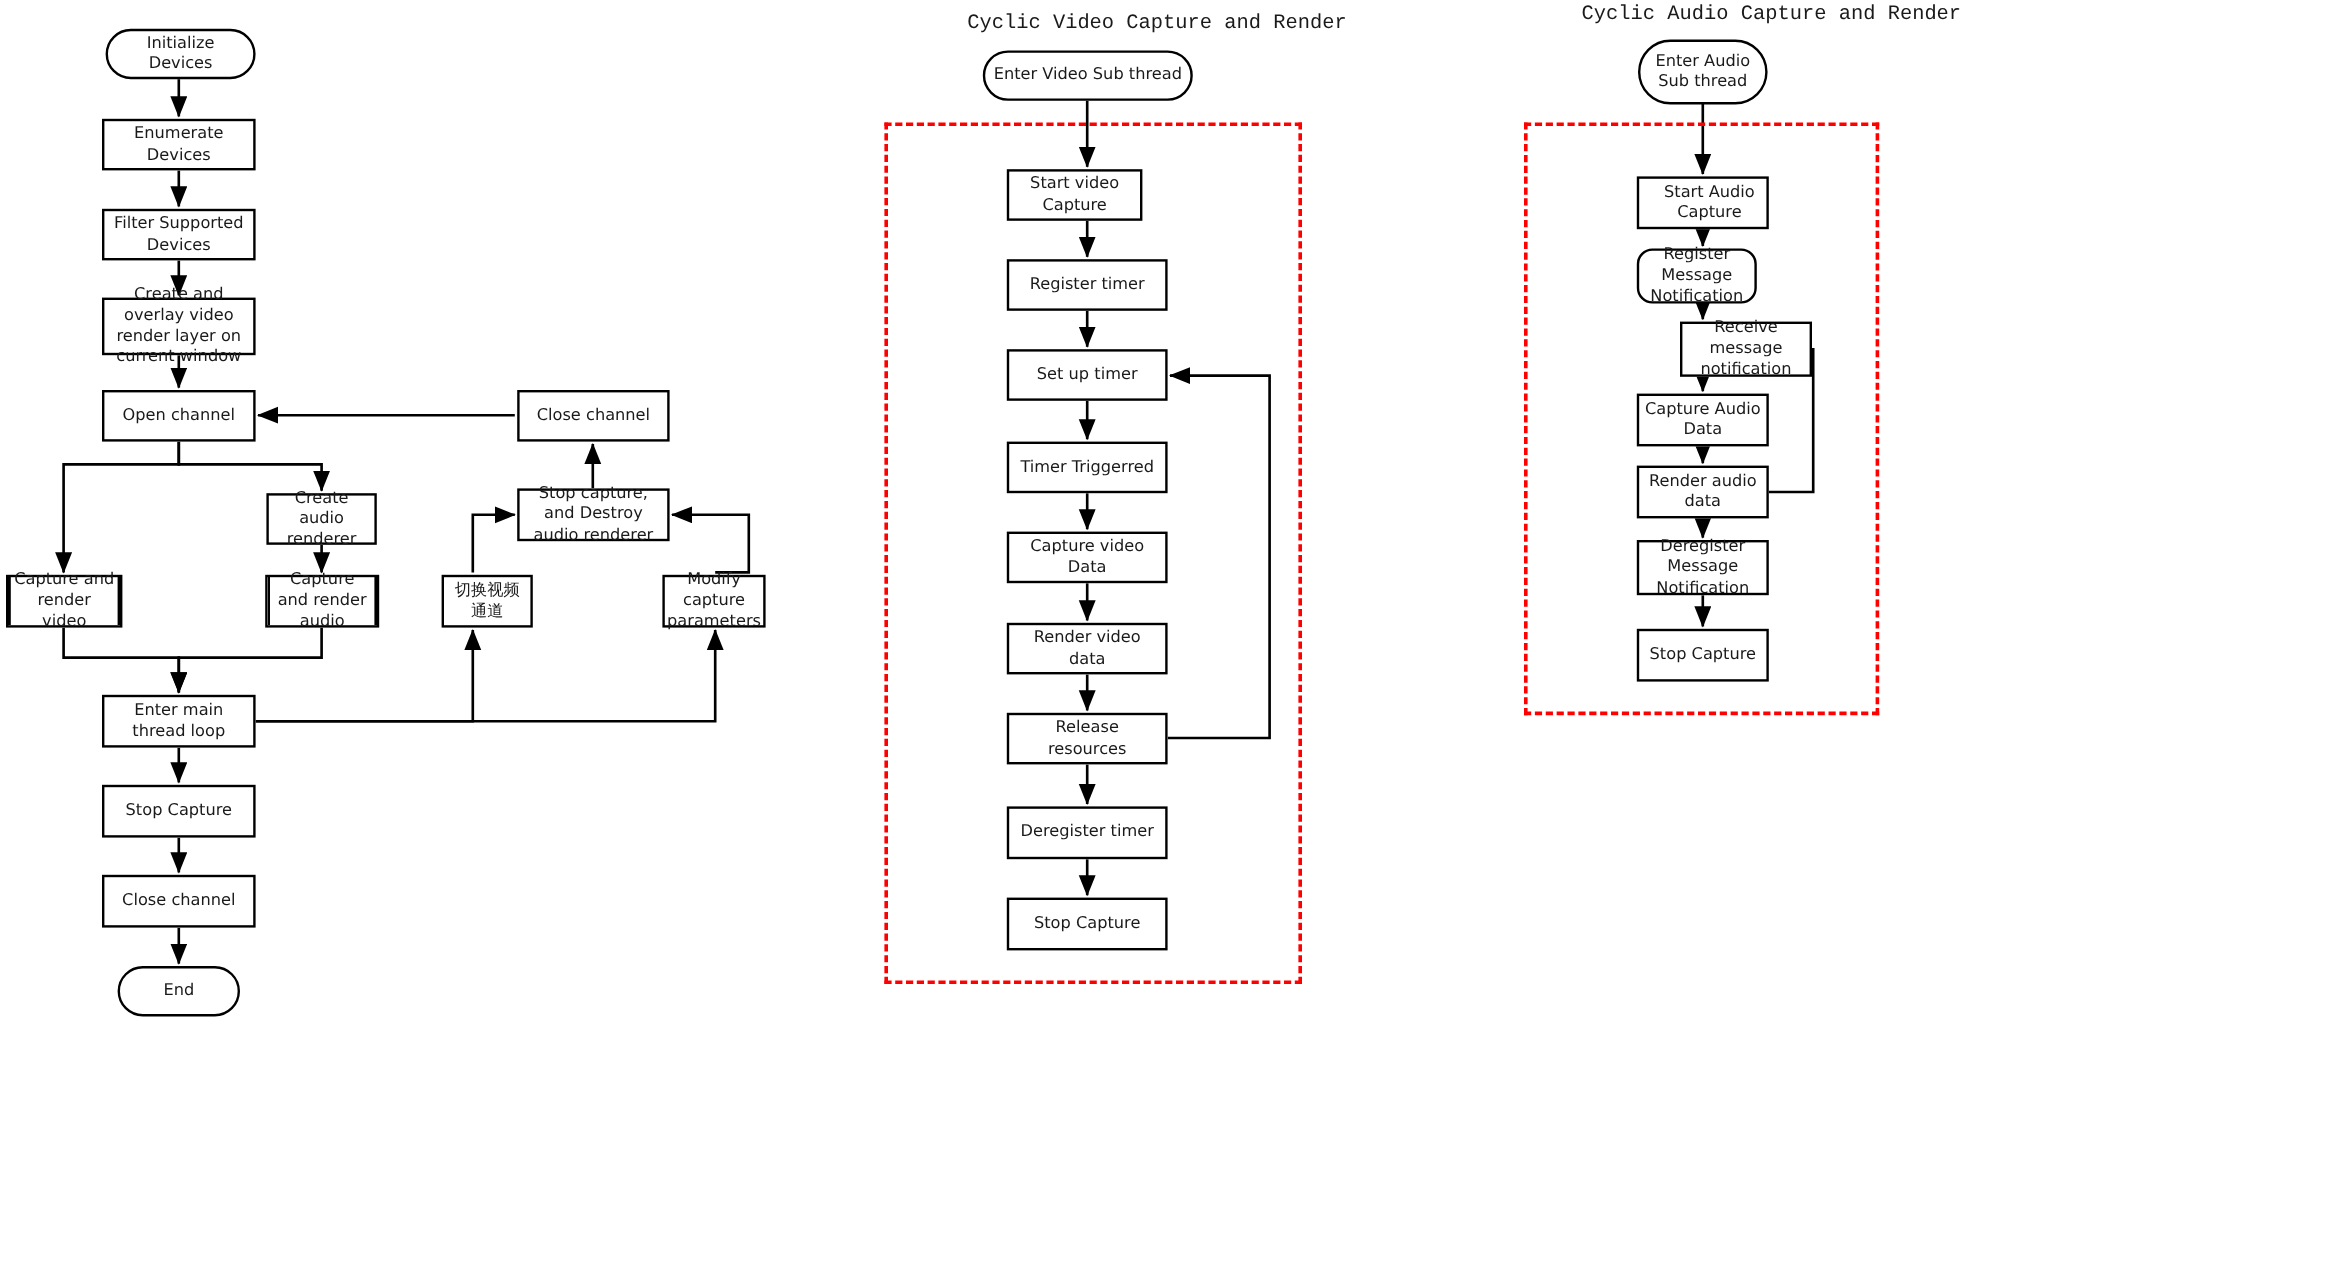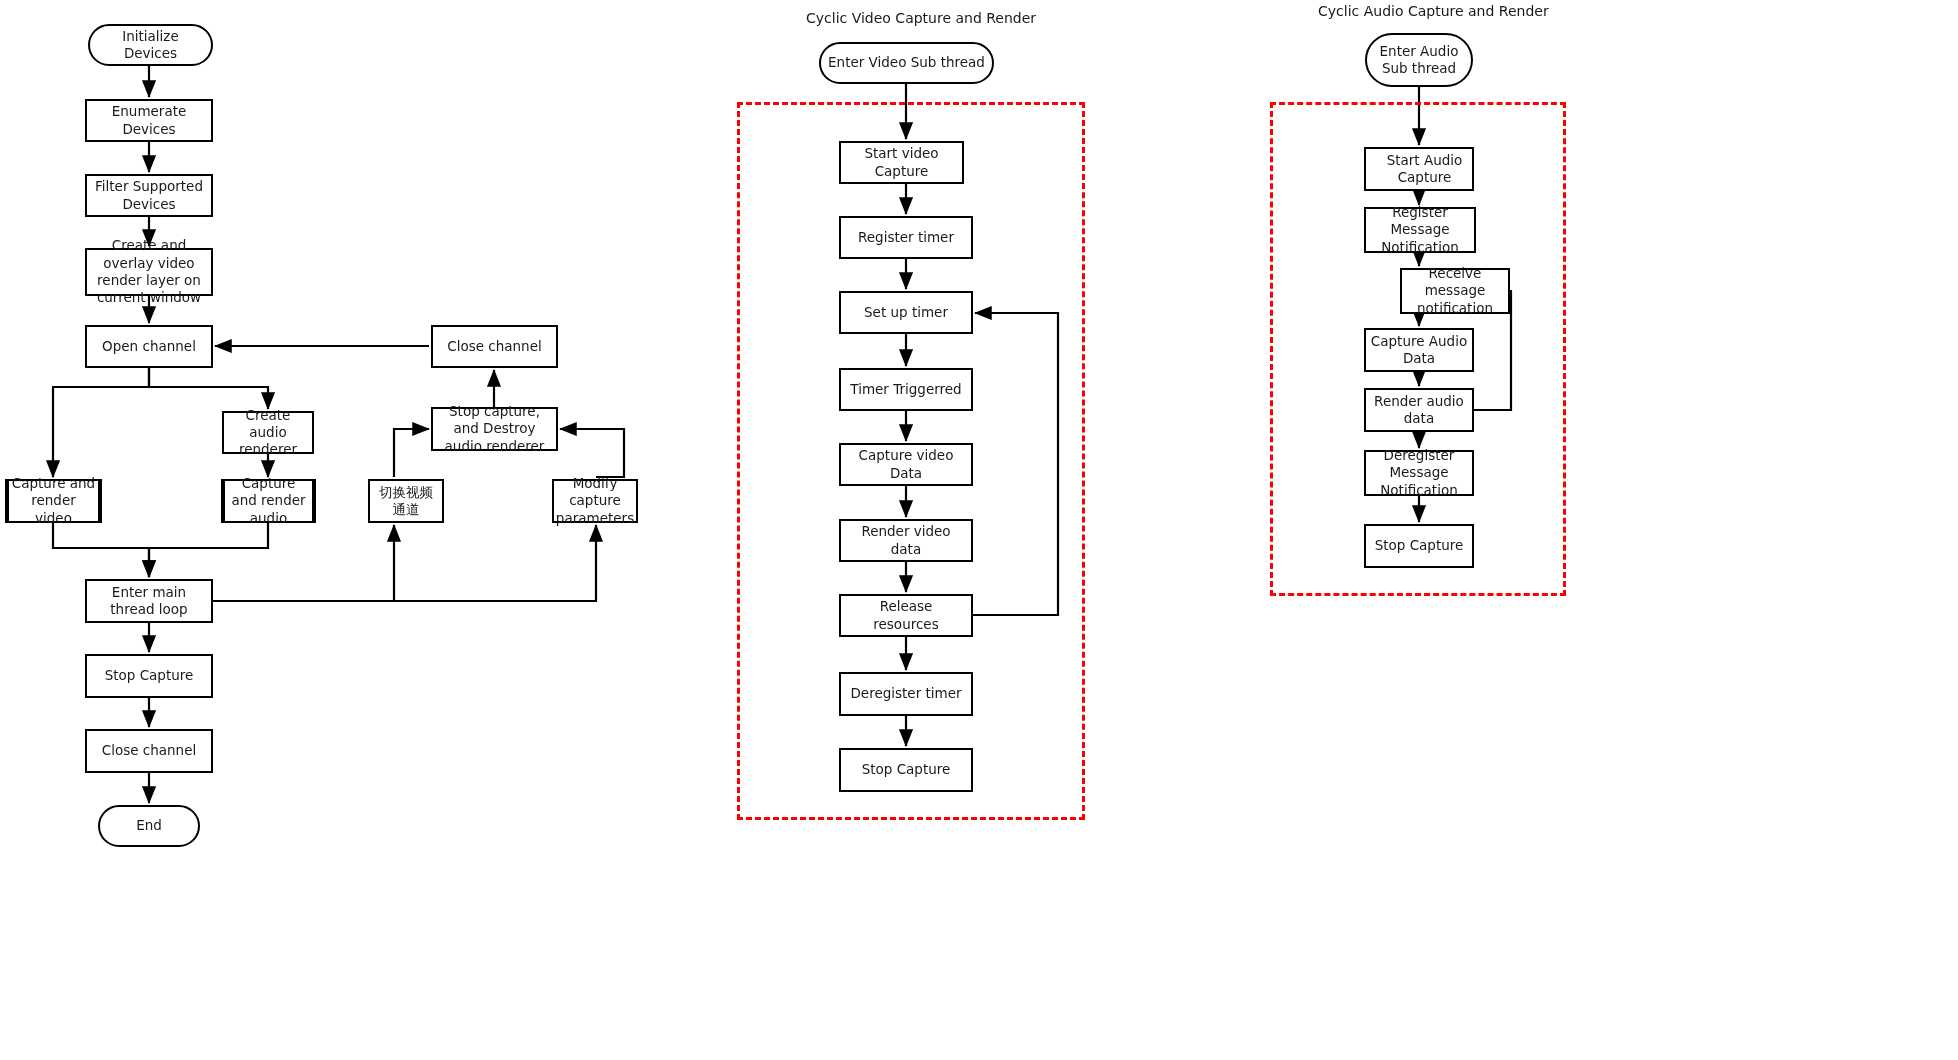--- a/index.html
+++ b/index.html
@@ -18,22 +18,22 @@
     text-align:center;line-height:1.28;
     font-size:13.5px;color:#1a1a1a;
     padding:2px 4px;
   }
   .node.term{border-radius:999px;}
   .node.sub{
     border-left:2.2px solid #000;border-right:2.2px solid #000;
     box-shadow:inset 6px 0 0 -4px #000, inset -6px 0 0 -4px #000;
   }
   .chart-title{
-    position:absolute;font-size:14px;color:#1a1a1a;
-    text-align:center;white-space:nowrap;
+    position:absolute;font-size:17px;color:#1a1a1a;
+    text-align:center;white-space:nowrap;font-family:Liberation Mono, monospace;
   }
   .dashbox{
     position:absolute;box-sizing:border-box;
     border:3px dashed #ff0000;background:transparent;
   }
 </style>
 </head>
 <body>
 
 <div id="stage">
@@ -115,32 +115,32 @@
   <div class="node" style="left:356px;top:479px;width:76px;height:44px;margin-left:12px;">切换视频通道</div>
   <div class="node" style="left:552px;top:479px;width:86px;height:44px;">Modify capture parameters</div>
   <div class="node" style="left:431px;top:407px;width:127px;height:44px;">Stop capture, and Destroy audio renderer</div>
   <div class="node" style="left:431px;top:325px;width:127px;height:43px;">Close channel</div>
   <div class="node" style="left:85px;top:579px;width:128px;height:44px;">Enter main thread loop</div>
   <div class="node" style="left:85px;top:654px;width:128px;height:44px;">Stop Capture</div>
   <div class="node" style="left:85px;top:729px;width:128px;height:44px;">Close channel</div>
   <div class="node term" style="left:98px;top:805px;width:102px;height:42px;">End</div>
 
   <div class="node term" style="left:819px;top:42px;width:175px;height:42px;">Enter Video Sub thread</div>
-  <div class="node" style="left:839px;top:141px;width:125px;height:43px;">Start video Capture</div>
+  <div class="node" style="left:839px;top:141px;width:113px;height:43px;">Start video Capture</div>
   <div class="node" style="left:839px;top:216px;width:134px;height:43px;">Register timer</div>
   <div class="node" style="left:839px;top:291px;width:134px;height:43px;">Set up  timer</div>
   <div class="node" style="left:839px;top:368px;width:134px;height:43px;">Timer Triggerred</div>
   <div class="node" style="left:839px;top:443px;width:134px;height:43px;">Capture video Data</div>
   <div class="node" style="left:839px;top:519px;width:134px;height:43px;">Render video data</div>
   <div class="node" style="left:839px;top:594px;width:134px;height:43px;">Release resources</div>
   <div class="node" style="left:839px;top:672px;width:134px;height:44px;">Deregister timer</div>
   <div class="node" style="left:839px;top:748px;width:134px;height:44px;">Stop Capture</div>
 
   <div class="node term" style="left:1365px;top:33px;width:108px;height:54px;">Enter Audio Sub thread</div>
   <div class="node" style="left:1364px;top:147px;width:110px;height:44px;padding-left:15px;">Start Audio Capture</div>
-  <div class="node" style="left:1364px;top:207px;width:112px;height:46px;">Register Message Notification</div>
+  <div class="node" style="left:1364px;top:207px;width:100px;height:46px;border-radius:13px;">Register Message Notification</div>
   <div class="node" style="left:1364px;top:268px;width:110px;height:46px;margin-left:36px;">Receive message notification</div>
   <div class="node" style="left:1364px;top:328px;width:110px;height:44px;">Capture Audio Data</div>
   <div class="node" style="left:1364px;top:388px;width:110px;height:44px;">Render audio data</div>
   <div class="node" style="left:1364px;top:450px;width:110px;height:46px;">Deregister Message Notification</div>
   <div class="node" style="left:1364px;top:524px;width:110px;height:44px;">Stop Capture</div>
 
 </div>
 
 </body></html>

